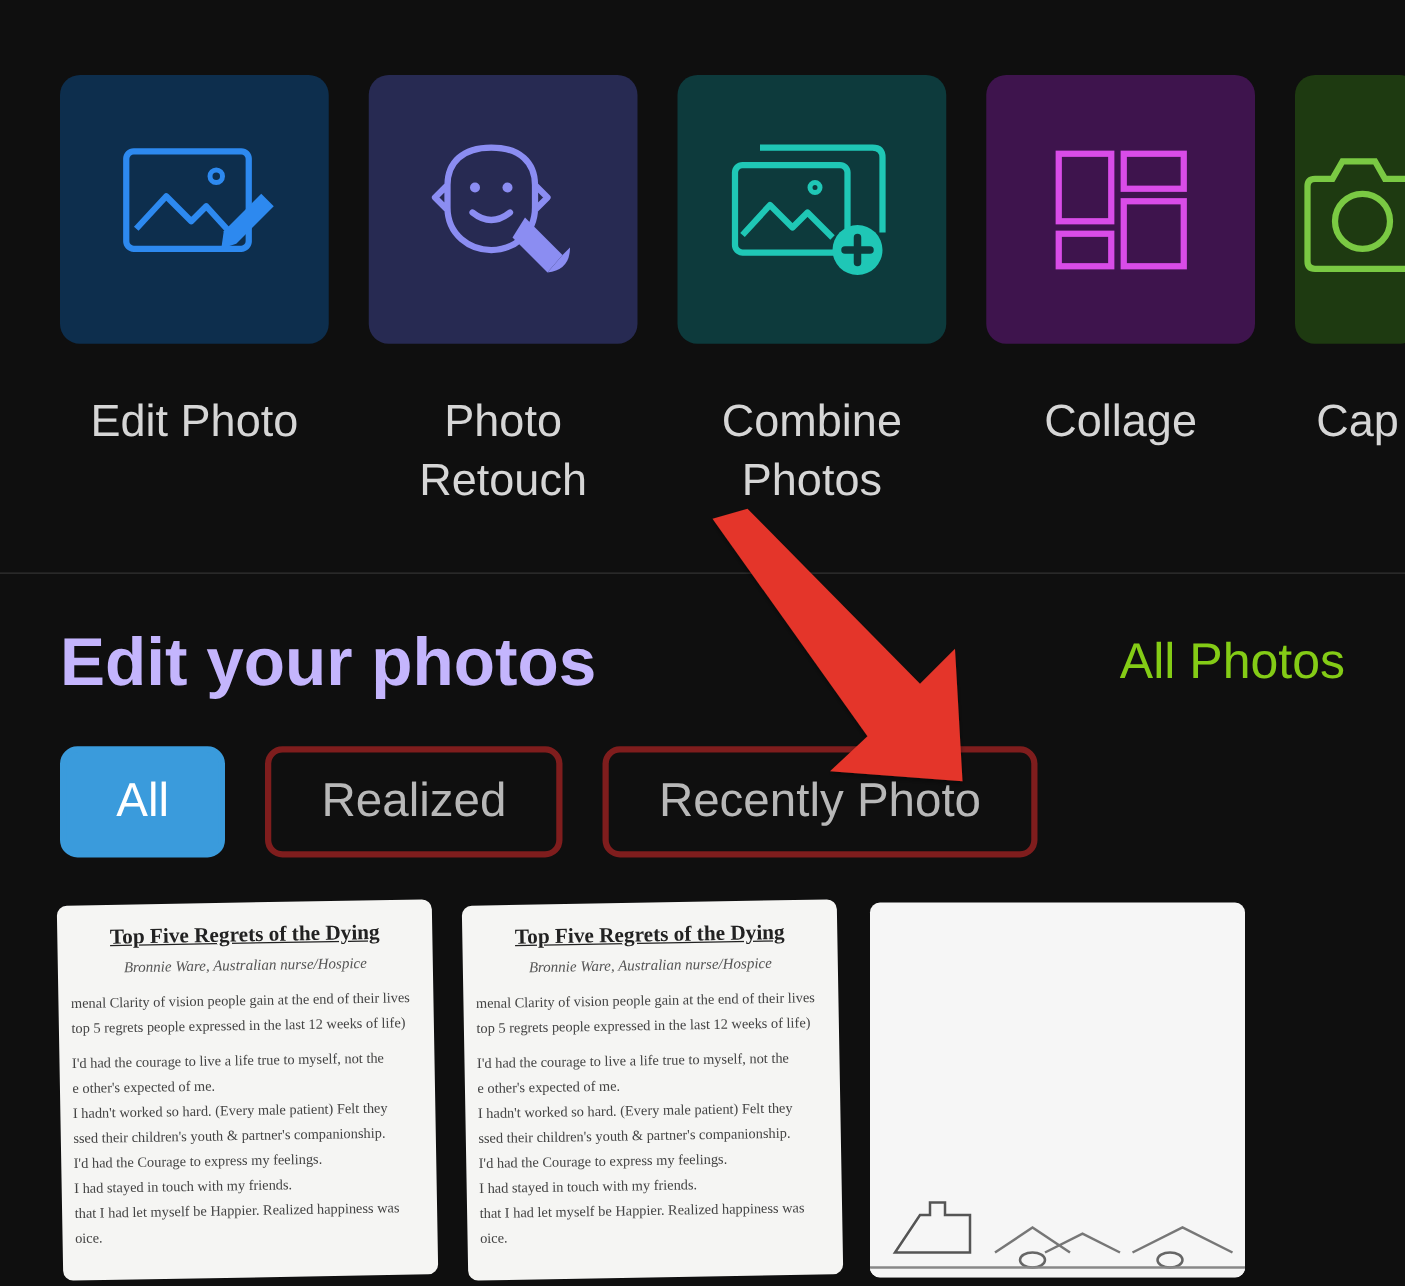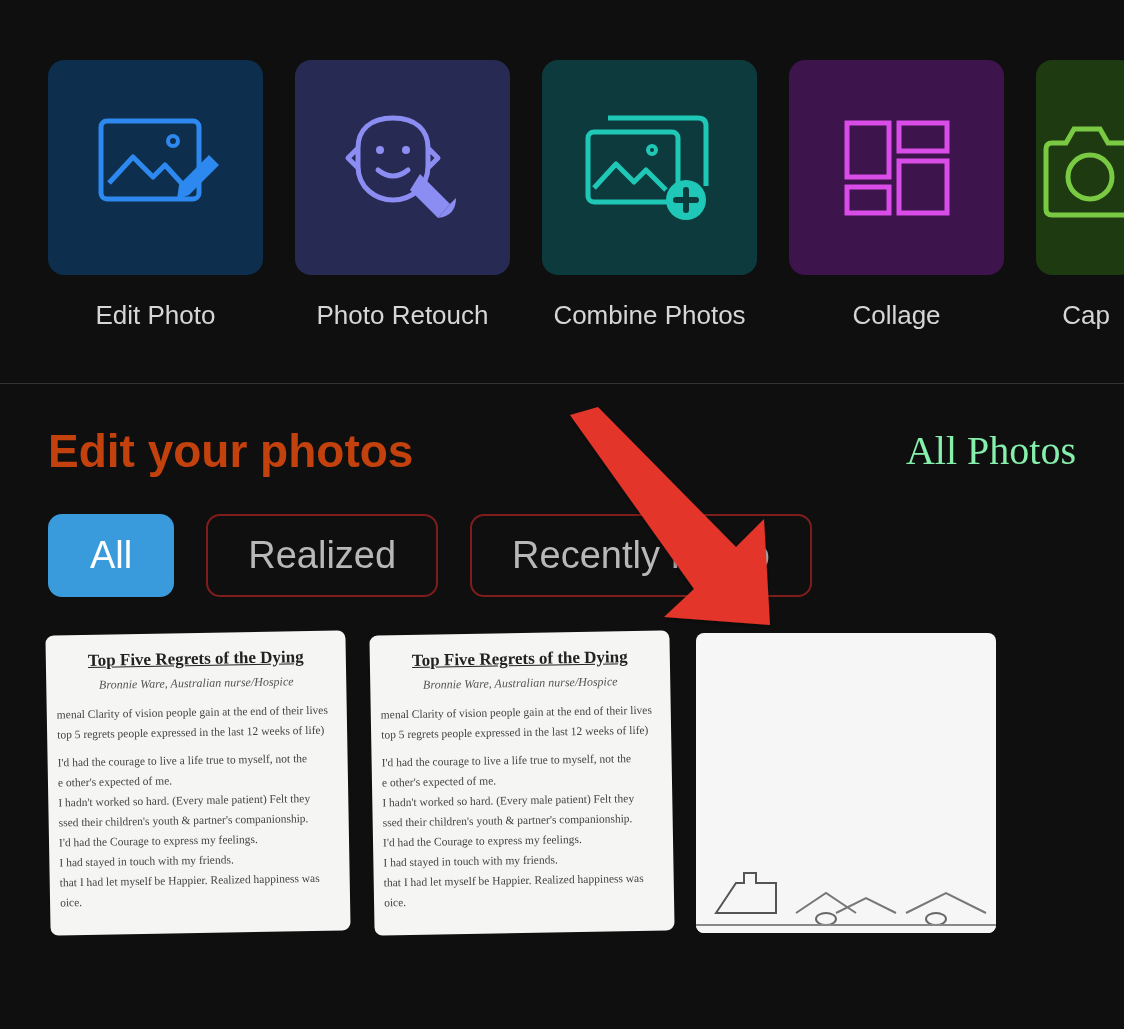--- a/index.html
+++ b/index.html
@@ -32,62 +32,62 @@
     align-items: center;
     justify-content: center;
     cursor: pointer;
   }
   .tile-edit { background: #0d2e4d; }
   .tile-face { background: #272a52; }
   .tile-combine { background: #0d3a3c; }
   .tile-collage { background: #3e144d; }
   .tile-caption { background: #1e3a11; }
   .tool-label {
-    font-size: 26px;
+    font-size: 36px;
     font-weight: 400;
     color: #d6d6d6;
     text-align: center;
     line-height: 1.3;
     max-width: 215px;
+    margin-top: 15px;
   }
   .divider {
     border-top: 1px solid #333;
     margin-top: 10px;
   }
   .section {
     padding: 40px 48px 0 48px;
   }
   .section-header {
     display: flex;
     justify-content: space-between;
     align-items: center;
     margin-bottom: 36px;
   }
   .section-title {
-    font-size: 46px;
+    font-size: 54px;
     font-weight: 700;
-    color: #c2410c;
+    color: #c4b5fd;
   }
   .section-link {
     font-size: 40px;
     font-weight: 400;
-    color: #86efac;
-    cursor: pointer;
-    font-family: Liberation Serif, serif;
+    color: #84cc16;
+    cursor: pointer;
   }
   .filter-row {
     display: flex;
     gap: 32px;
     margin-bottom: 36px;
   }
   .filter-chip {
     padding: 18px 40px;
     border-radius: 14px;
     font-size: 38px;
-    border: 2px solid #7f1d1d;
+    border: 5px solid #7f1d1d;
     color: #b8b8b8;
     background: transparent;
     cursor: pointer;
   }
   .filter-chip.active {
     background: #3a9bdc;
     border-color: #3a9bdc;
     color: #fff;
   }
   .thumbs-row {

